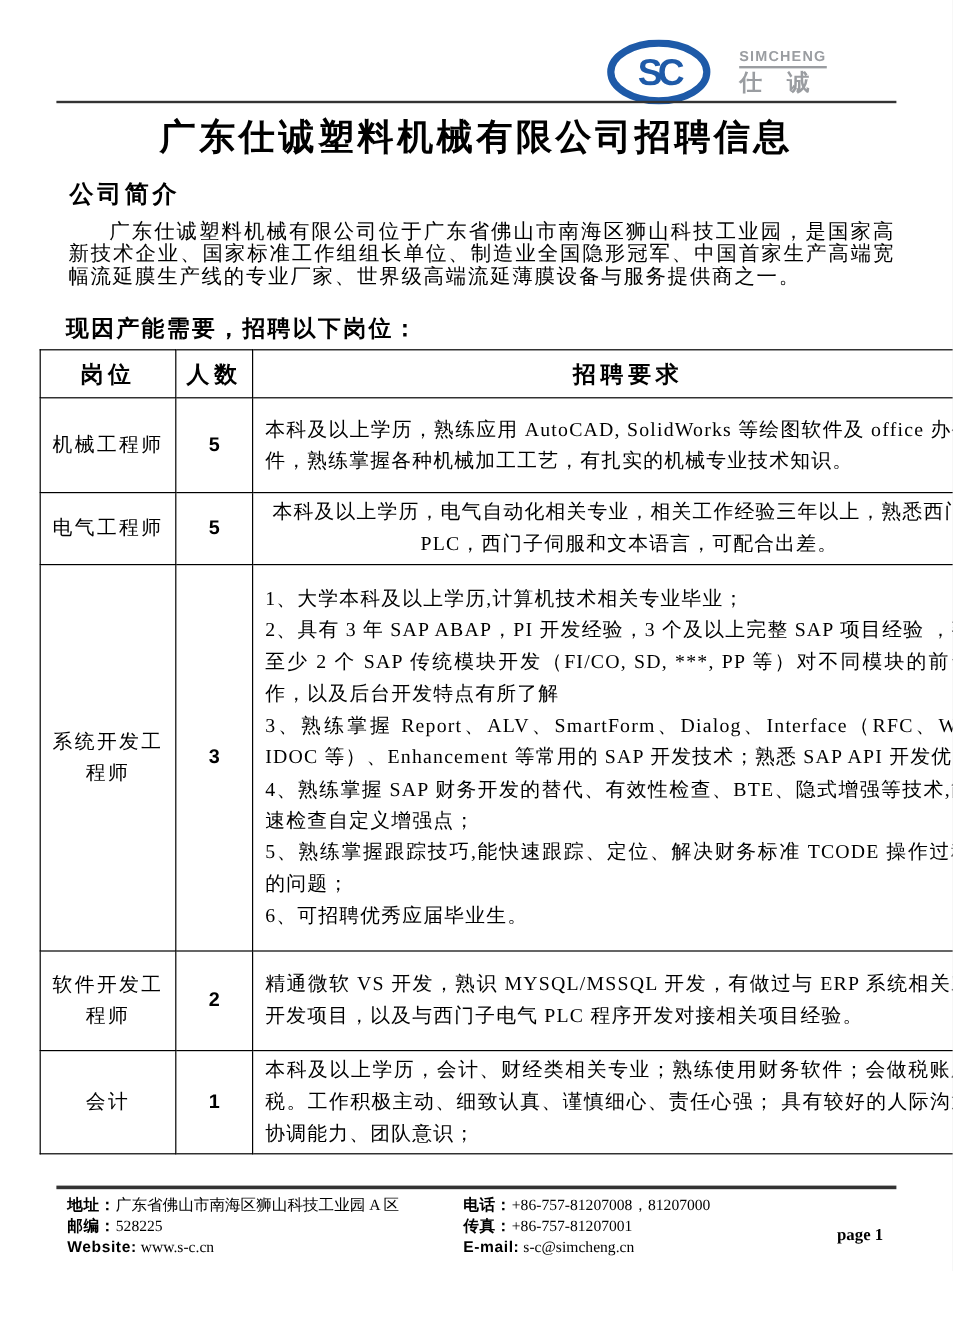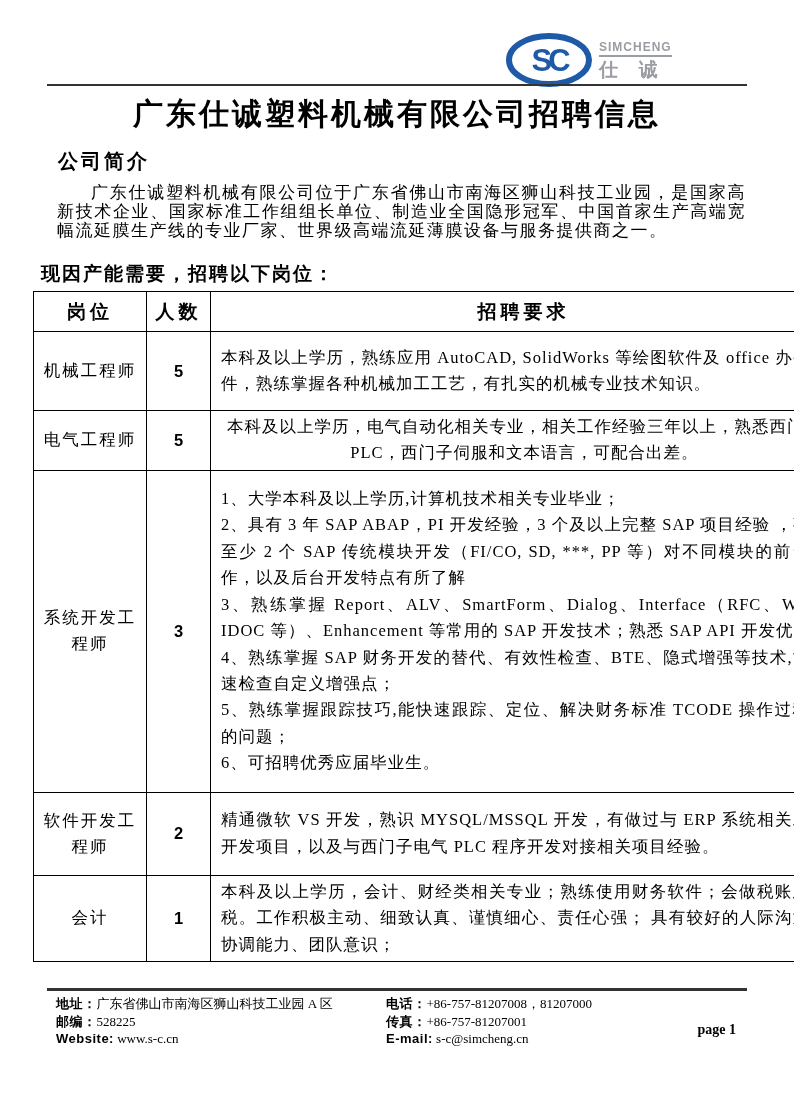--- a/index.html
+++ b/index.html
@@ -9,21 +9,21 @@
     width:794px; height:1108px;
     background:#ffffff;
     margin:0 auto;
     overflow:hidden;
     font-family:"Liberation Serif","DejaVu Serif",serif;
     color:#000;
   }
   
   .logo-wrap {
     position:absolute; top:33px; left:505px;
-    display:flex; align-items:center; gap:6px;
+    display:flex; align-items:center; gap:23px;
   }
   .logo-mark { display:block; }
   .brand-text { display:flex; flex-direction:column; line-height:1; }
   .brand-en {
     font-family:"Liberation Sans","DejaVu Sans",sans-serif;
     font-weight:bold; font-size:12px; letter-spacing:1px;
     color:#9a9da1; border-bottom:2px solid #9a9da1; padding-bottom:2px;
   }
   .brand-cn {
     font-family:Liberation Serif, serif;
@@ -45,21 +45,21 @@
     position:absolute; top:148px; left:58px;
     font-family:"Liberation Sans","DejaVu Sans",sans-serif;
     font-weight:bold; font-size:20px; letter-spacing:3px;
   }
   .intro-para {
     position:absolute; top:183px; left:57px; width:689px;
     font-size:17px; line-height:19px;
     text-align:justify; text-indent:2em; letter-spacing:1.5px;
   }
   .sub-heading {
-    position:absolute; top:261px; left:41px;
+    position:absolute; top:261px; left:55px;
     font-family:Liberation Serif, serif;
     font-weight:bold; font-size:19px; letter-spacing:2px;
   }
   
   table.jobs {
     position:absolute; top:291px; left:33px;
     width:696px; border-collapse:collapse; table-layout:fixed;
   }
   table.jobs td, table.jobs th {
     border:1px solid #000;

